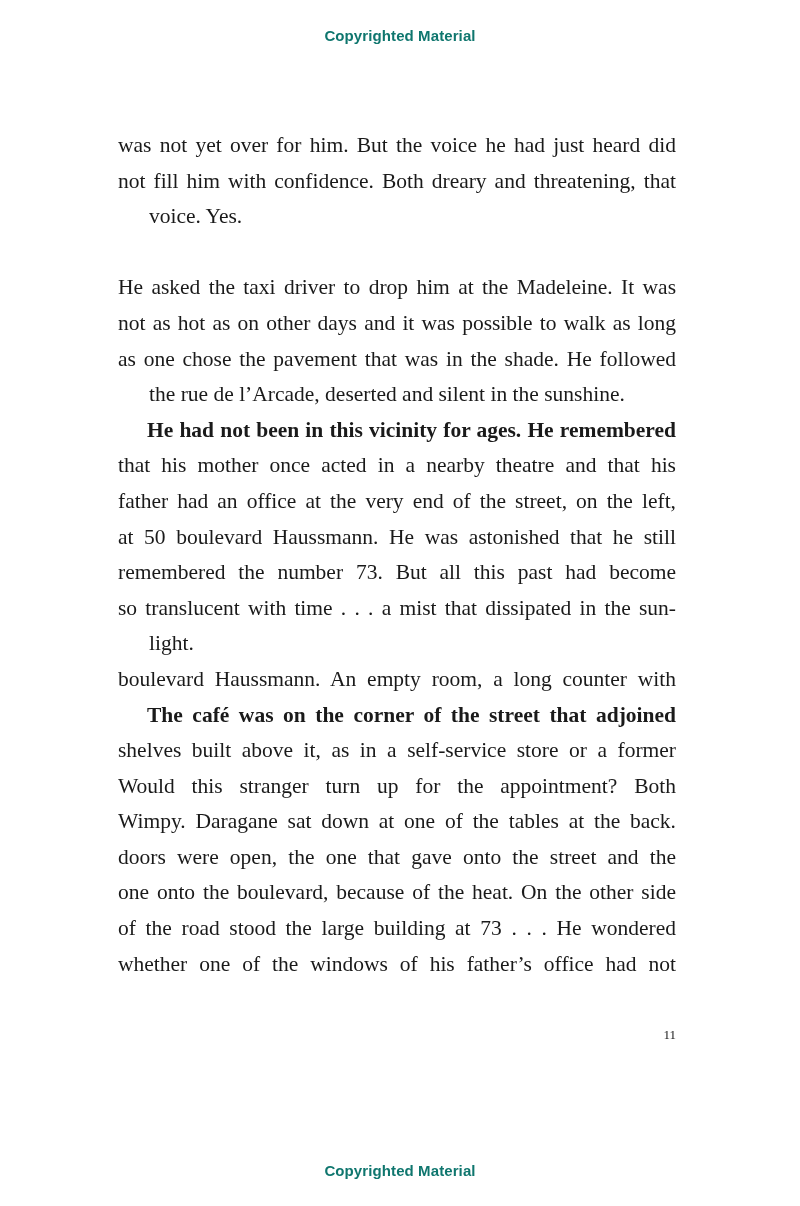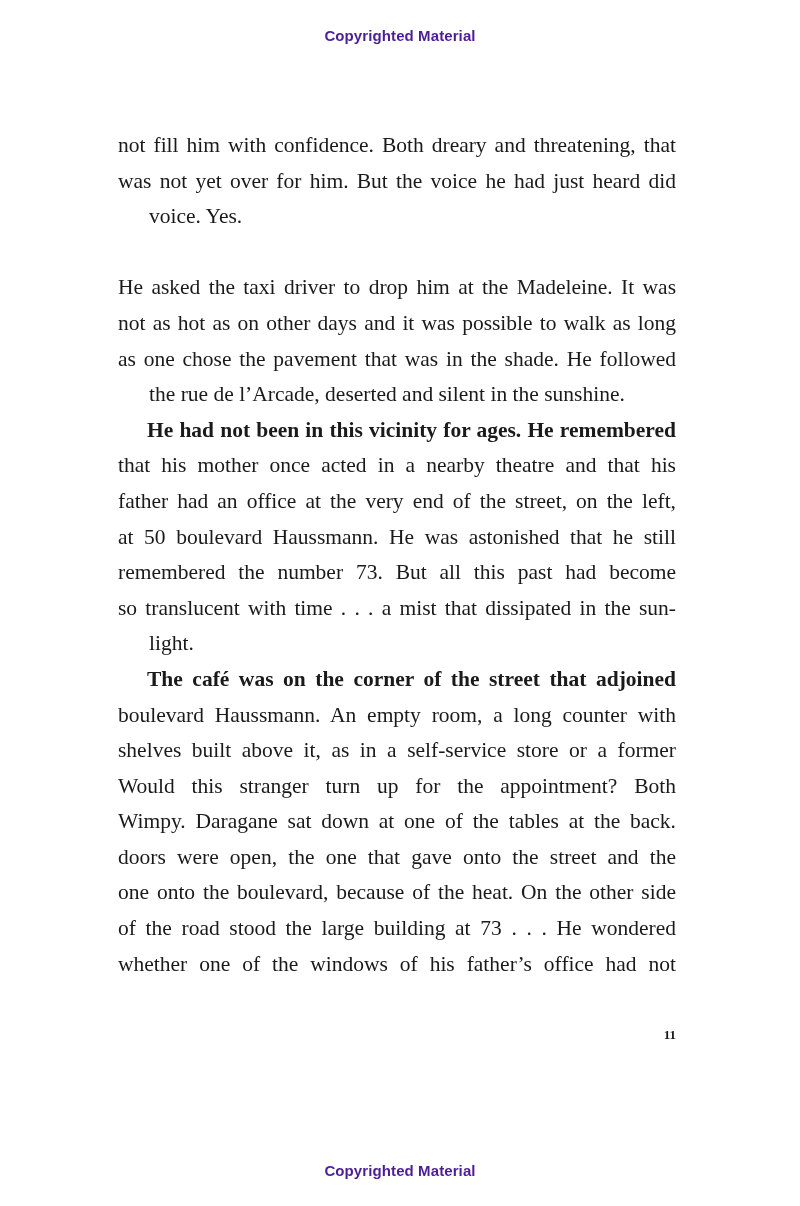--- a/index.html
+++ b/index.html
@@ -14,21 +14,21 @@
     overflow: hidden;
   }
   .watermark {
     position: absolute;
     left: 0;
     width: 800px;
     text-align: center;
     font-family: "Liberation Sans", sans-serif;
     font-weight: bold;
     font-size: 15px;
-    color: #4c1d95;
+    color: #0f766e;
     letter-spacing: 0.1px;
   }
   .watermark.top { top: 27px; }
   .watermark.bottom { top: 1162px; }
 
   .page-body {
     position: absolute;
     left: 118px;
     top: 128px;
     width: 558px;
@@ -56,35 +56,35 @@
     display: block;
     height: 35.6px;
   }
   .page-number {
     position: absolute;
     top: 1027px;
     left: 620px;
     width: 56px;
     text-align: right;
     font-family: "Liberation Serif", serif;
-    font-weight: bold;
+    font-weight: normal;
     font-size: 13px;
     color: #1a1a1a;
   }
 </style>
 </head>
 <body>
 
 <div class="watermark top">Copyrighted Material</div>
 
 <div class="page-body">
 
   <div>
+    <span class="line">was not yet over for him. But the voice he had just heard did</span>
     <span class="line">not fill him with confidence. Both dreary and threatening, that</span>
-    <span class="line">was not yet over for him. But the voice he had just heard did</span>
     <span class="line last">voice. Yes.</span>
   </div>
 
   <span class="para-gap"></span>
 
   <div>
     <span class="line">He asked the taxi driver to drop him at the Madeleine. It was</span>
     <span class="line">not as hot as on other days and it was possible to walk as long</span>
     <span class="line">as one chose the pavement that was in the shade. He followed</span>
     <span class="line last">the rue de l’Arcade, deserted and silent in the sunshine.</span>
@@ -94,22 +94,22 @@
     <span class="line indent">He had not been in this vicinity for ages. He remembered</span>
     <span class="line">that his mother once acted in a nearby theatre and that his</span>
     <span class="line">father had an office at the very end of the street, on the left,</span>
     <span class="line">at 50 boulevard Haussmann. He was astonished that he still</span>
     <span class="line">remembered the number 73. But all this past had become</span>
     <span class="line">so translucent with time . . . a mist that dissipated in the sun-</span>
     <span class="line last">light.</span>
   </div>
 
   <div>
+    <span class="line">boulevard Haussmann. An empty room, a long counter with</span>
     <span class="line indent">The café was on the corner of the street that adjoined</span>
-    <span class="line">boulevard Haussmann. An empty room, a long counter with</span>
     <span class="line">shelves built above it, as in a self-service store or a former</span>
     <span class="line">Would this stranger turn up for the appointment? Both</span>
     <span class="line">Wimpy. Daragane sat down at one of the tables at the back.</span>
     <span class="line">doors were open, the one that gave onto the street and the</span>
     <span class="line">one onto the boulevard, because of the heat. On the other side</span>
     <span class="line">of the road stood the large building at 73 . . .  He wondered</span>
     <span class="line">whether one of the windows of his father’s office had not</span>
   </div>
 </div>
 

